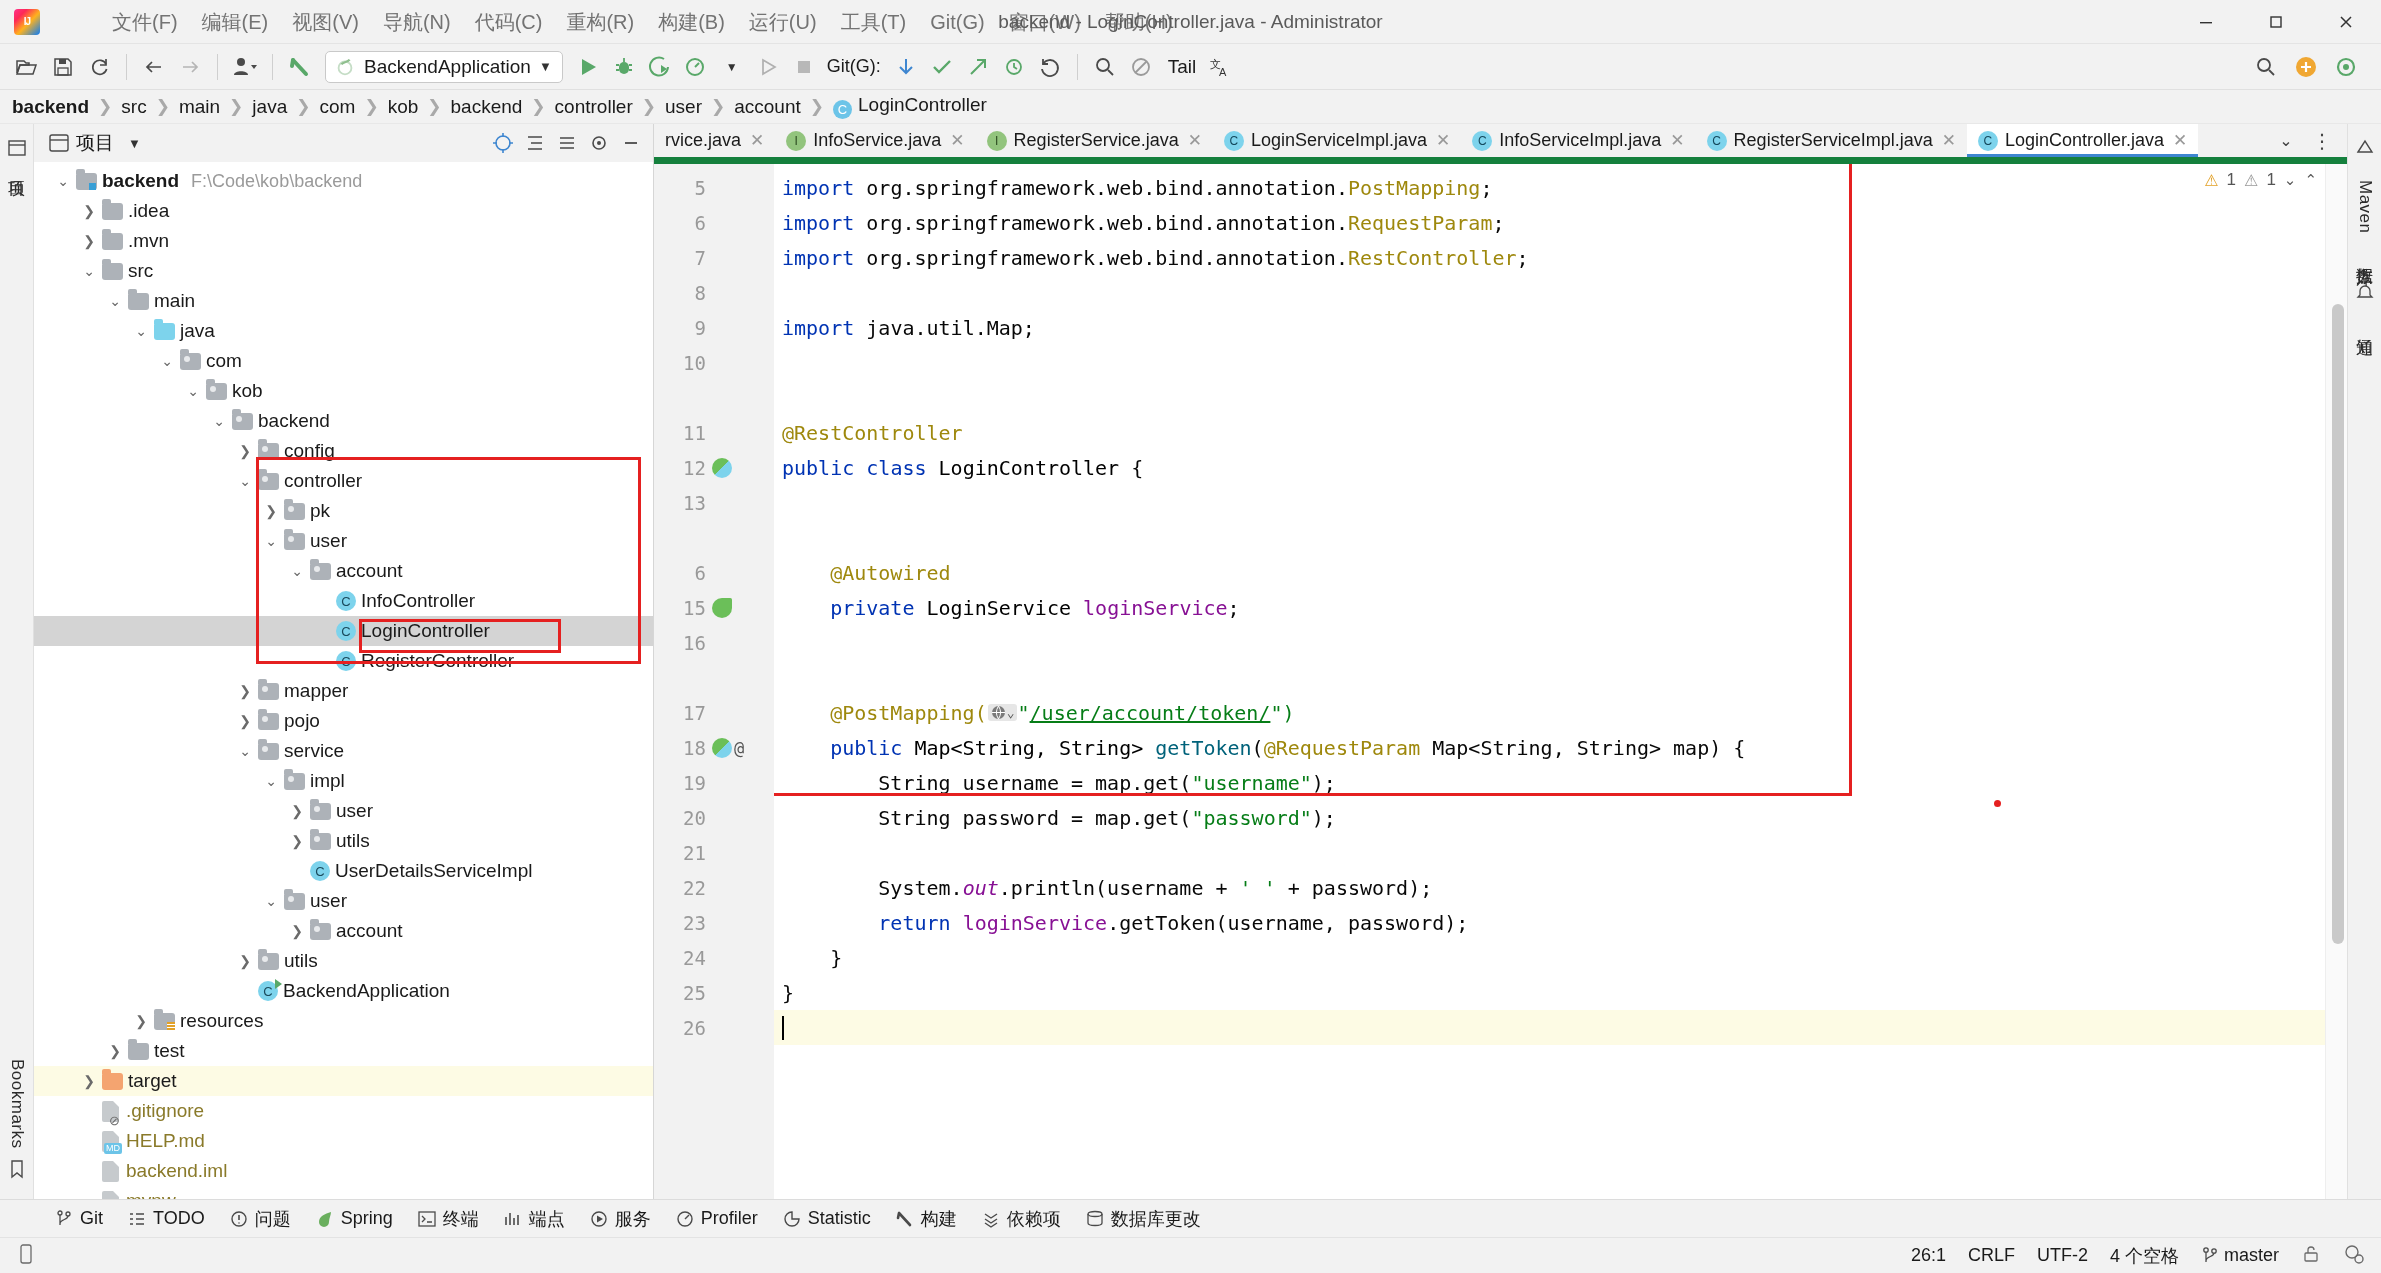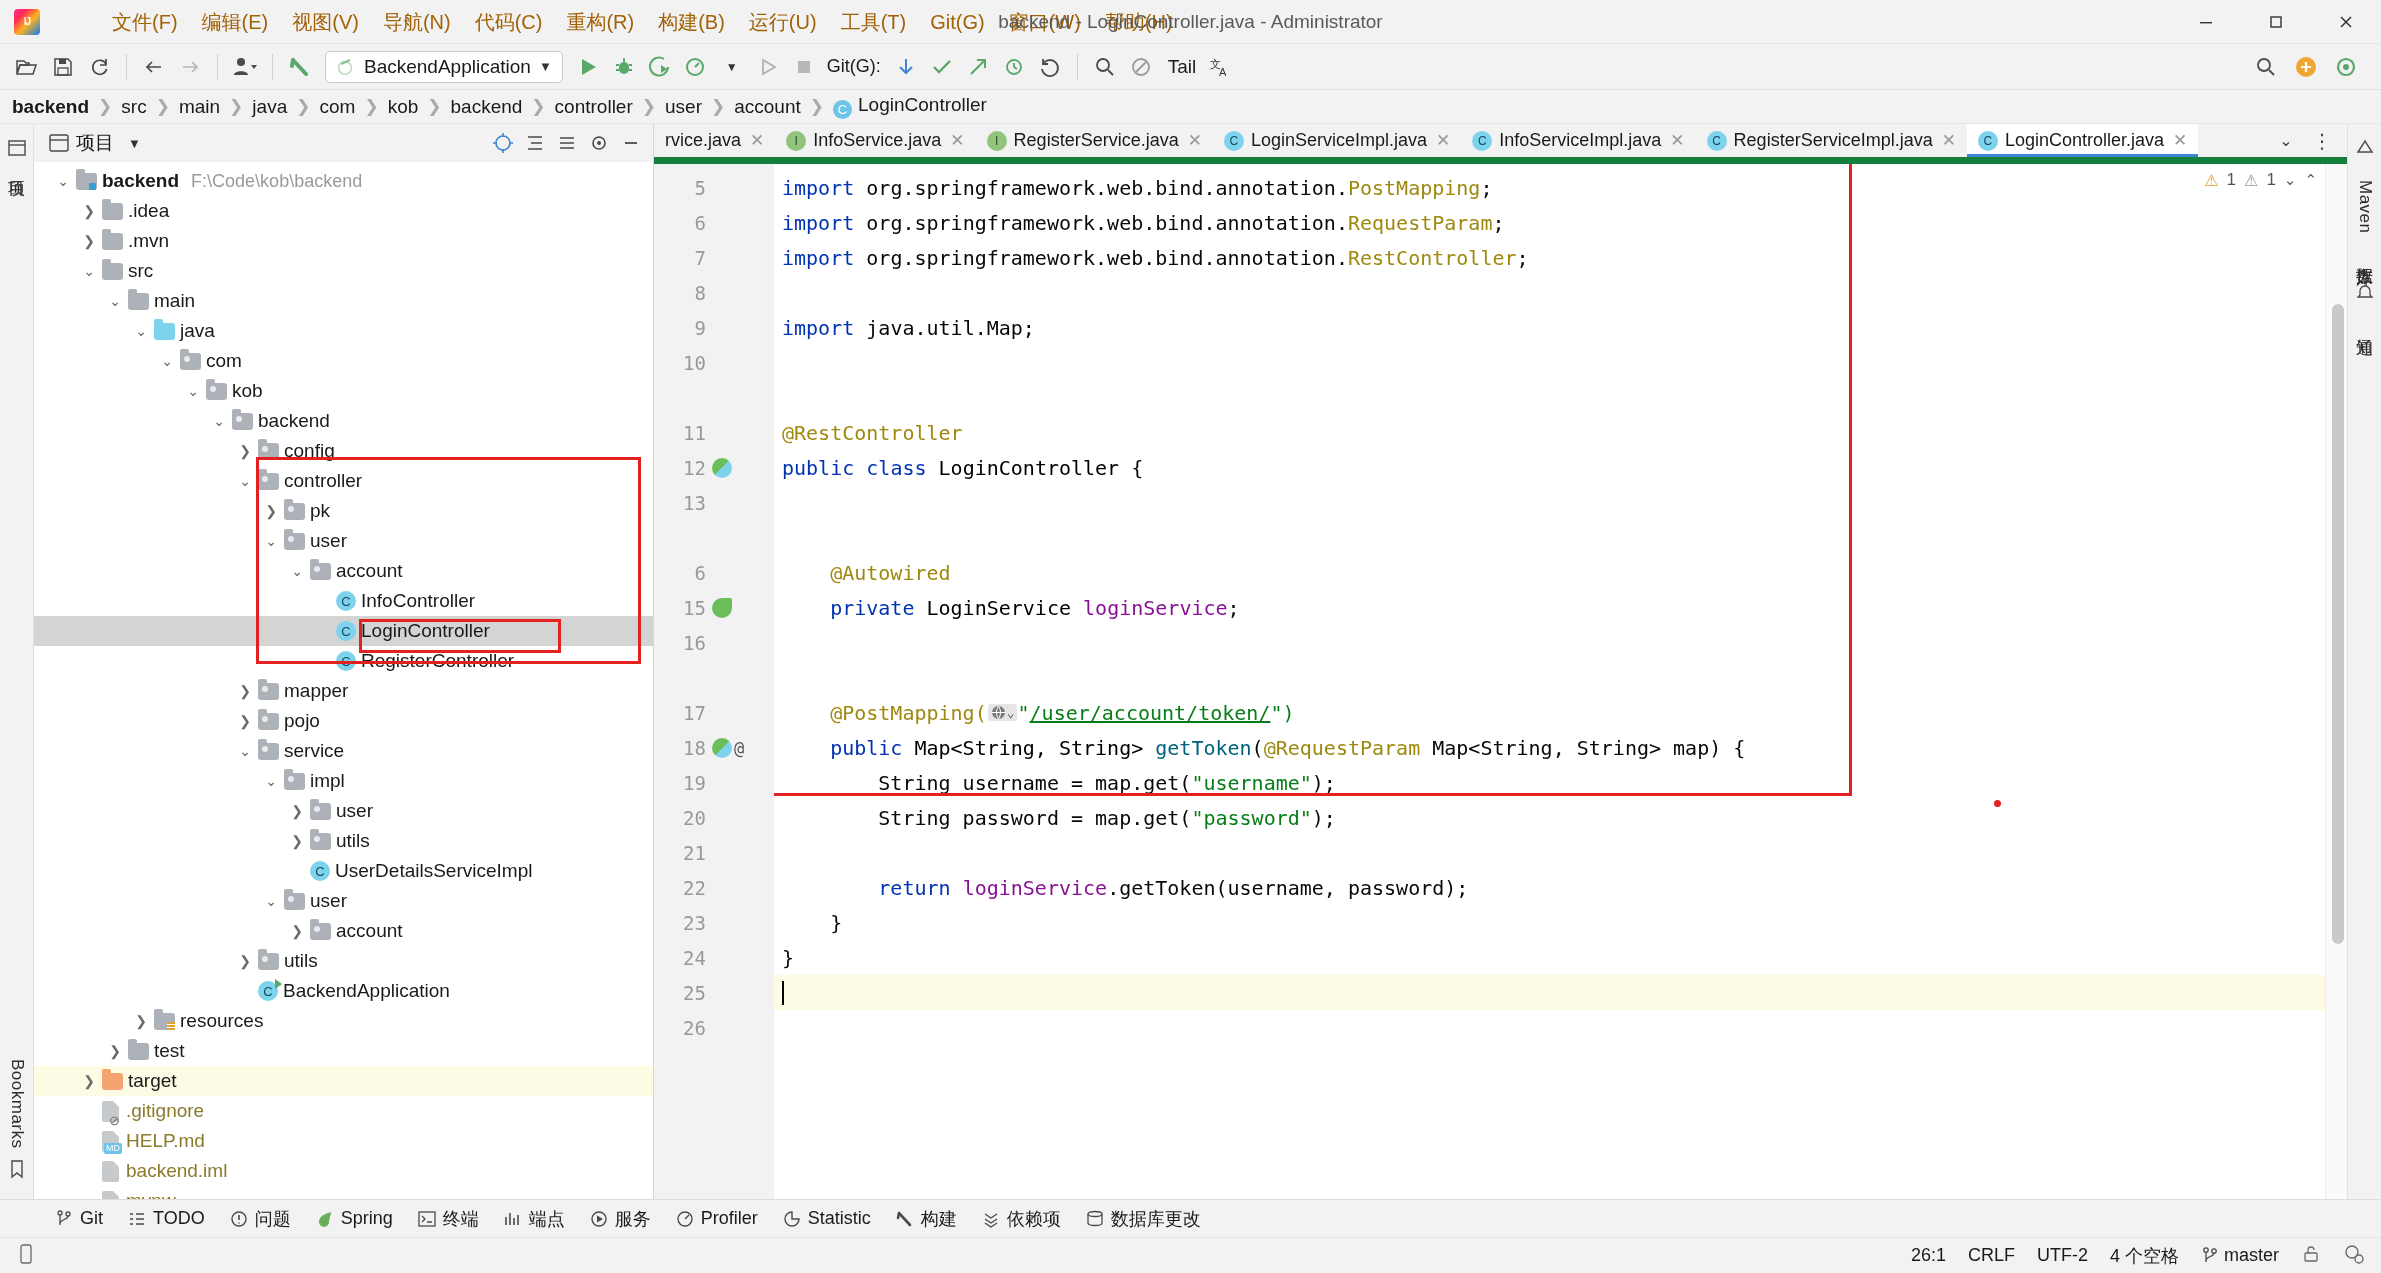--- a/index.html
+++ b/index.html
@@ -18,21 +18,21 @@
   }
   .app-logo {
     width: 26px; height: 26px; margin-left: 14px; margin-right: 12px;
     border-radius: 4px; position: relative; flex: 0 0 26px;
     background: linear-gradient(135deg,#ff318c 0%,#fe2857 25%,#ffb21d 55%,#087cfa 100%);
     display: flex; align-items: center; justify-content: center;
   }
   .app-logo span { color: #fff; font-size: 10px; font-weight: bold; letter-spacing: -1px; }
   .menubar { display: flex; align-items: center; height: 100%; }
   .menu-item {
-    font-size: 20px; color: #a16207; padding: 0 12px; line-height: 44px;
+    font-size: 20px; color: #737373; padding: 0 12px; line-height: 44px;
     white-space: nowrap; cursor: default;
   }
   .win-title {
     position: absolute; left: 0; right: 0; text-align: center;
     font-size: 19px; color: #5a5a5a; pointer-events: none;
   }
   .wincontrols { margin-left: auto; display: flex; height: 100%; z-index: 3; }
   .wc { width: 70px; height: 44px; display: flex; align-items: center; justify-content: center; }
   .wc svg { display: block; }
 
@@ -966,20 +966,21 @@
             <div class="cline"></div>
             <div class="cline"></div>
             <div class="cline"><span class="ann">    @PostMapping(</span><span class="glyph-globe"><svg width="17" height="17" viewBox="0 0 17 17">
                   <circle cx="8.5" cy="8.5" r="6.5" fill="#7a7a7a"></circle>
                   <path d="M2 8.5h13 M8.5 2a12 12 0 0 1 0 13 M8.5 2a12 12 0 0 0 0 13" stroke="#fff" stroke-width="1" fill="none"></path>
                 </svg><span style="font-size:13px;color:#555">⌄</span></span><span class="str">"</span><span class="lnkstr">/user/account/token/</span><span class="str">")</span></div>
             <div class="cline"><span class="kw">    public </span><span class="typ">Map&lt;String, String&gt; </span><span class="mth">getToken</span><span class="pln">(</span><span class="ann">@RequestParam </span><span class="pln">Map&lt;String, String&gt; map</span><span class="pln">) {</span></div>
             <div class="cline"><span class="pln">        String username = map.get(</span><span class="str">"username"</span><span class="pln">);</span></div>
             <div class="cline"><span class="pln">        String password = map.get(</span><span class="str">"password"</span><span class="pln">);</span></div>
             <div class="cline"></div>
+            <div class="cline"><span class="pln">        System.</span><span class="fld" style="font-style: italic;">out</span><span class="pln">.println(username + </span><span class="str">' '</span><span class="pln"> + password);</span></div>
             <div class="cline"><span class="kw">        return </span><span class="fld">loginService</span><span class="pln">.getToken(username, password);</span></div>
             <div class="cline"><span class="pln">    }</span></div>
             <div class="cline"><span class="pln">}</span></div>
             <div class="cline hl"><span class="cursor-caret"></span></div>
           </div>
         <div class="inspect-widget">
           <span class="warn-tri">⚠</span>
           <span>1</span>
           <span class="weak-tri">⚠</span>
           <span>1</span>

